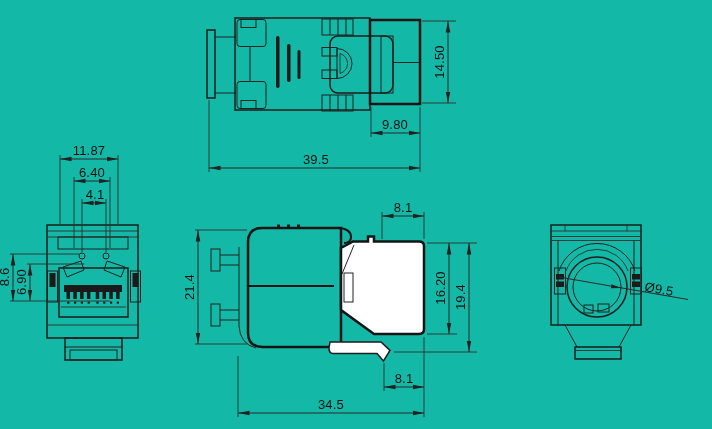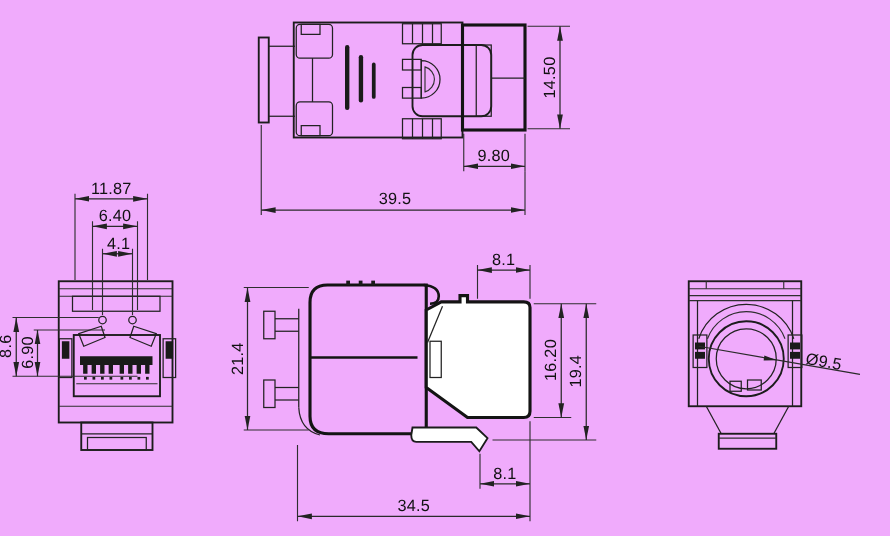--- a/index.html
+++ b/index.html
@@ -5,21 +5,21 @@
   html, body {
     margin: 0;
     padding: 0;
     background: #ffffff;
     font-family: "Liberation Sans", sans-serif;
   }
   .sheet {
     position: relative;
     width: 712px;
     height: 429px;
-    background: #f0abfc;
+    background: #14b8a6;
     overflow: hidden;
   }
   svg { display: block; }
   
   .thick  { stroke: #141414; stroke-width: 2.5; fill: none; }
   .thick2 { stroke: #141414; stroke-width: 2.1; fill: none; }
   .med    { stroke: #1c1c1c; stroke-width: 1.5; fill: none; }
   .thin   { stroke: #222222; stroke-width: 1;   fill: none; }
   .hair   { stroke: #2e2e2e; stroke-width: 0.9; fill: none; }
   .dimln  { stroke: #2a2a2a; stroke-width: 1;   fill: none; }

